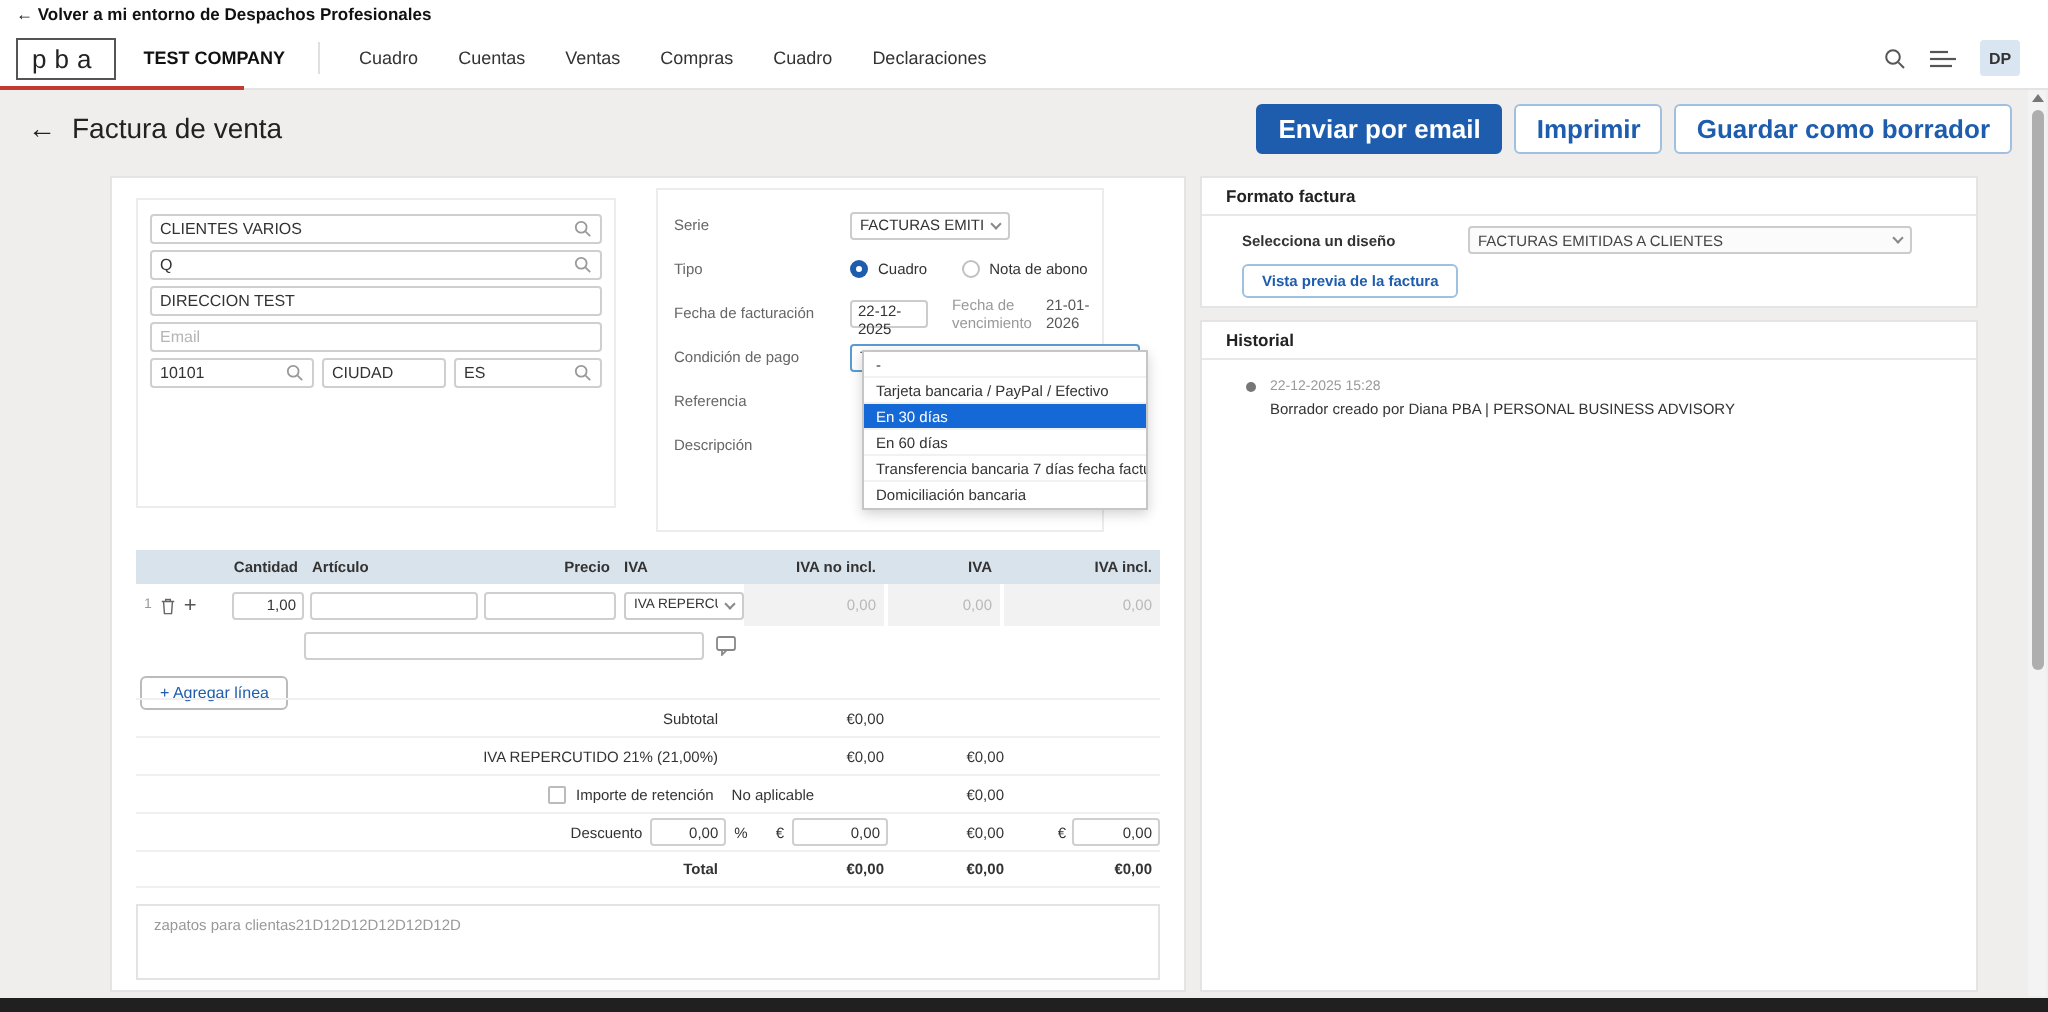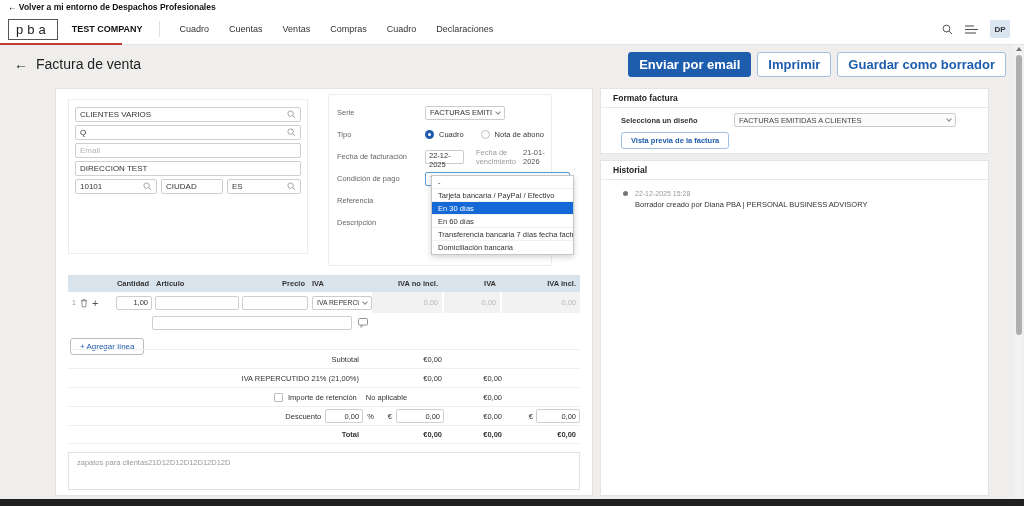--- a/index.html
+++ b/index.html
@@ -214,24 +214,24 @@
         </svg>
     </div>
     <div class="input-wrap">
       <input value="Q" style="">
       <svg width="9" height="9" viewBox="0 0 10 10">
           <circle cx="4" cy="4" r="3" fill="none" stroke="#999" stroke-width="1"></circle>
           <line x1="6.3" y1="6.3" x2="9" y2="9" stroke="#999" stroke-width="1"></line>
         </svg>
     </div>
     <div class="input-wrap">
+      <input value="DIRECCION TEST" style="">
+    </div>
+    <div class="input-wrap">
       <input placeholder="Email" style="">
-    </div>
-    <div class="input-wrap">
-      <input value="DIRECCION TEST" style="">
     </div>
     <div class="field-row">
       <div class="input-wrap w-postal">
         <input value="10101" style="">
         <svg width="9" height="9" viewBox="0 0 10 10">
             <circle cx="4" cy="4" r="3" fill="none" stroke="#999" stroke-width="1"></circle>
             <line x1="6.3" y1="6.3" x2="9" y2="9" stroke="#999" stroke-width="1"></line>
           </svg>
       </div>
       <div class="input-wrap w-city">

